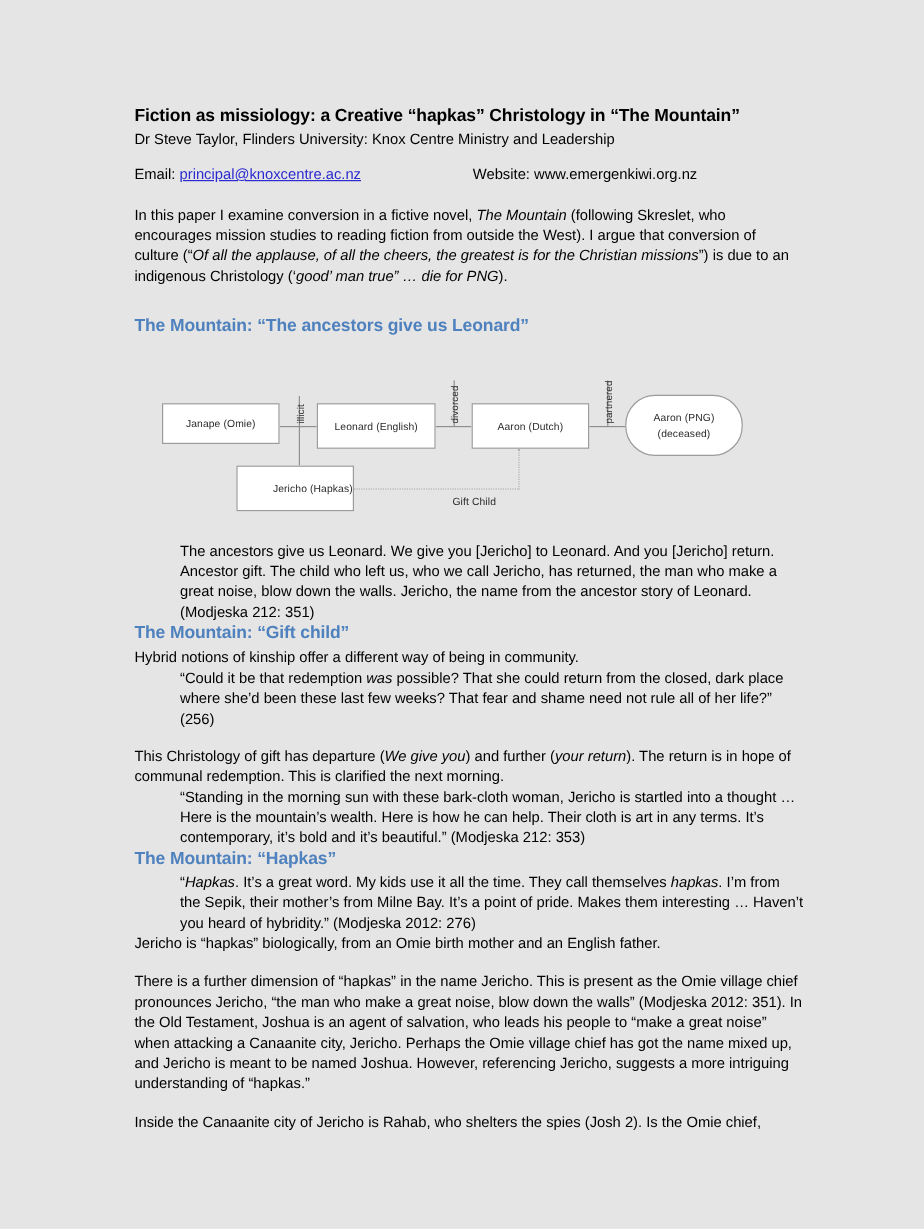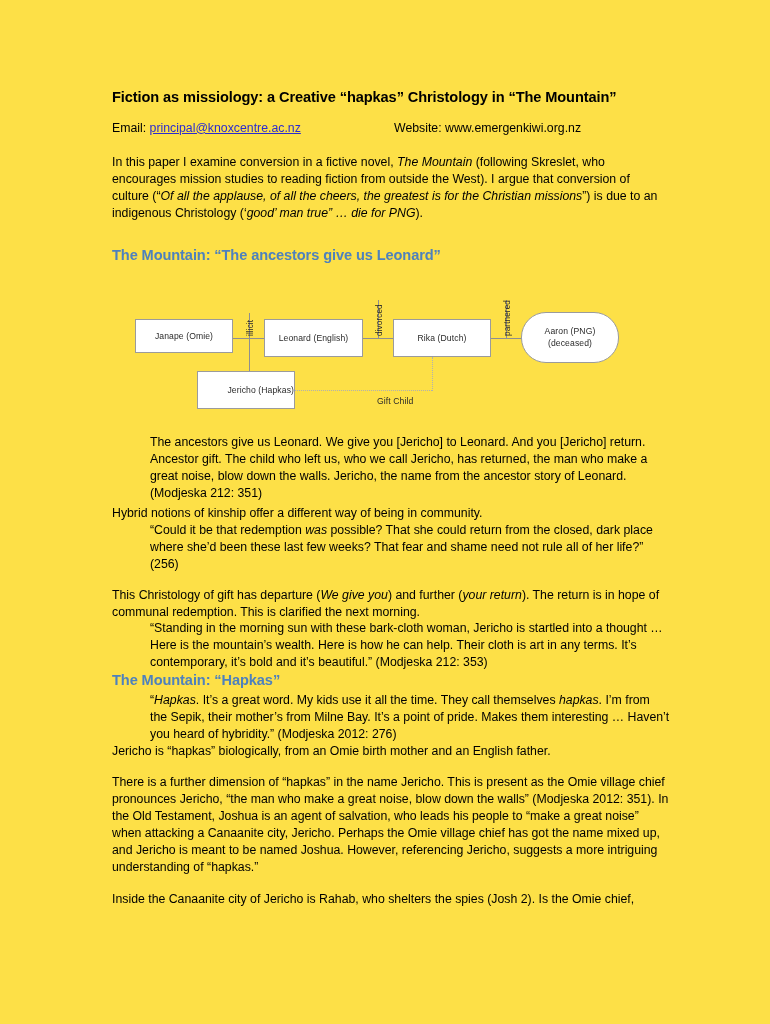--- a/index.html
+++ b/index.html
@@ -13,21 +13,21 @@
     font-family: "Liberation Sans", sans-serif;
     color: #000000;
     position: relative;
     overflow: hidden;
   }
   .page {
     position: absolute;
     left: 0; top: 0;
     width: 770px;
     height: 1024px;
-    background: #fde047;
+    background: #e5e5e5;
   }
   .content {
     position: absolute;
     left: 112px;
     top: 88px;
     width: 558px;
   }
 
   
   .doc-title {
@@ -148,20 +148,21 @@
     text-align: center;
   }
 </style>
 </head>
 <body>
 
 <div class="page">
   <div class="content">
 
     <div class="doc-title">Fiction as missiology: a Creative “hapkas” Christology in “The Mountain”</div>
+    <div class="doc-author">Dr Steve Taylor, Flinders University: Knox Centre Ministry and Leadership</div>
 
     <div class="contact-row">
       <span class="contact-label">Email:</span>
       <a class="email-link" href="#">principal@knoxcentre.ac.nz</a>
       <span class="website-block">Website: www.emergenkiwi.org.nz</span>
     </div>
 
     <p class="body"><span>In this paper I examine conversion in a fictive novel, </span><i>The Mountain</i><span> (following Skreslet, who encourages mission studies to reading fiction from outside the West). I argue that conversion of culture (“</span><i>Of all the applause, of all the cheers, the greatest is for the Christian missions</i><span>”) is due to an indigenous Christology (‘</span><i>good’ man true” … die for PNG</i><span>).</span></p>
 
     <h2 class="blue-head" style="margin-top:24px">The Mountain: “The ancestors give us Leonard”</h2>
@@ -180,21 +181,21 @@
 
       <div class="node" style="left:23px; top:33px; width:98px; height:34px;">
         <span>Janape (Omie)</span>
       </div>
 
       <div class="node" style="left:152px; top:33px; width:99px; height:38px;">
         <span>Leonard (English)</span>
       </div>
 
       <div class="node" style="left:281px; top:33px; width:98px; height:38px;">
-        <span>Rika (Dutch)</span>
+        <span>Aaron (Dutch)</span>
       </div>
 
       <div class="node" style="left:409px; top:26px; width:98px; height:51px; flex-direction:column;border-radius:25px;">
         <span>Aaron (PNG)</span>
         <span>(deceased)</span>
       </div>
 
       <div class="node" style="left:85px; top:85px; width:98px; height:38px;justify-content:flex-end;">
         <span>Jericho (Hapkas)</span>
       </div>
@@ -203,20 +204,21 @@
       <div class="edge-label" style="left:263px; top:50px;">divorced</div>
       <div class="edge-label" style="left:391px; top:50px;">partnered</div>
 
       <div class="dotted-h" style="left:183px; top:104px; width:137px;"></div>
       <div class="dotted-v" style="left:320px; top:71px; height:34px;"></div>
       <div class="gift-label" style="left:265px; top:110px;">Gift Child</div>
     </div>
 
     <blockquote class="quote">The ancestors give us Leonard. We give you [Jericho] to Leonard. And you [Jericho] return. Ancestor gift. The child who left us, who we call Jericho, has returned, the man who make a great noise, blow down the walls. Jericho, the name from the ancestor story of Leonard. (Modjeska 212: 351)</blockquote>
 
+    <h2 class="blue-head h-gift">The Mountain: “Gift child”</h2>
 
     <p class="body nogap" style="margin-top:3px">Hybrid notions of kinship offer a different way of being in community.</p>
 
     <blockquote class="quote"><span>“Could it be that redemption </span><i>was</i><span> possible? That she could return from the closed, dark place where she’d been these last few weeks? That fear and shame need not rule all of her life?” (256)</span></blockquote>
 
     <p class="body" style="margin-top:14px"><span>This Christology of gift has departure (</span><i>We give you</i><span>) and further (</span><i>your return</i><span>).  The return is in hope of communal redemption.  This is clarified the next morning.</span></p>
 
     <blockquote class="quote">“Standing in the morning sun with these bark-cloth woman, Jericho is startled into a thought … Here is the mountain’s wealth. Here is how he can help.  Their cloth is art in any terms. It’s contemporary, it’s bold and it’s beautiful.” (Modjeska 212: 353)</blockquote>
 
     <h2 class="blue-head h-hapkas">The Mountain: “Hapkas”</h2>

